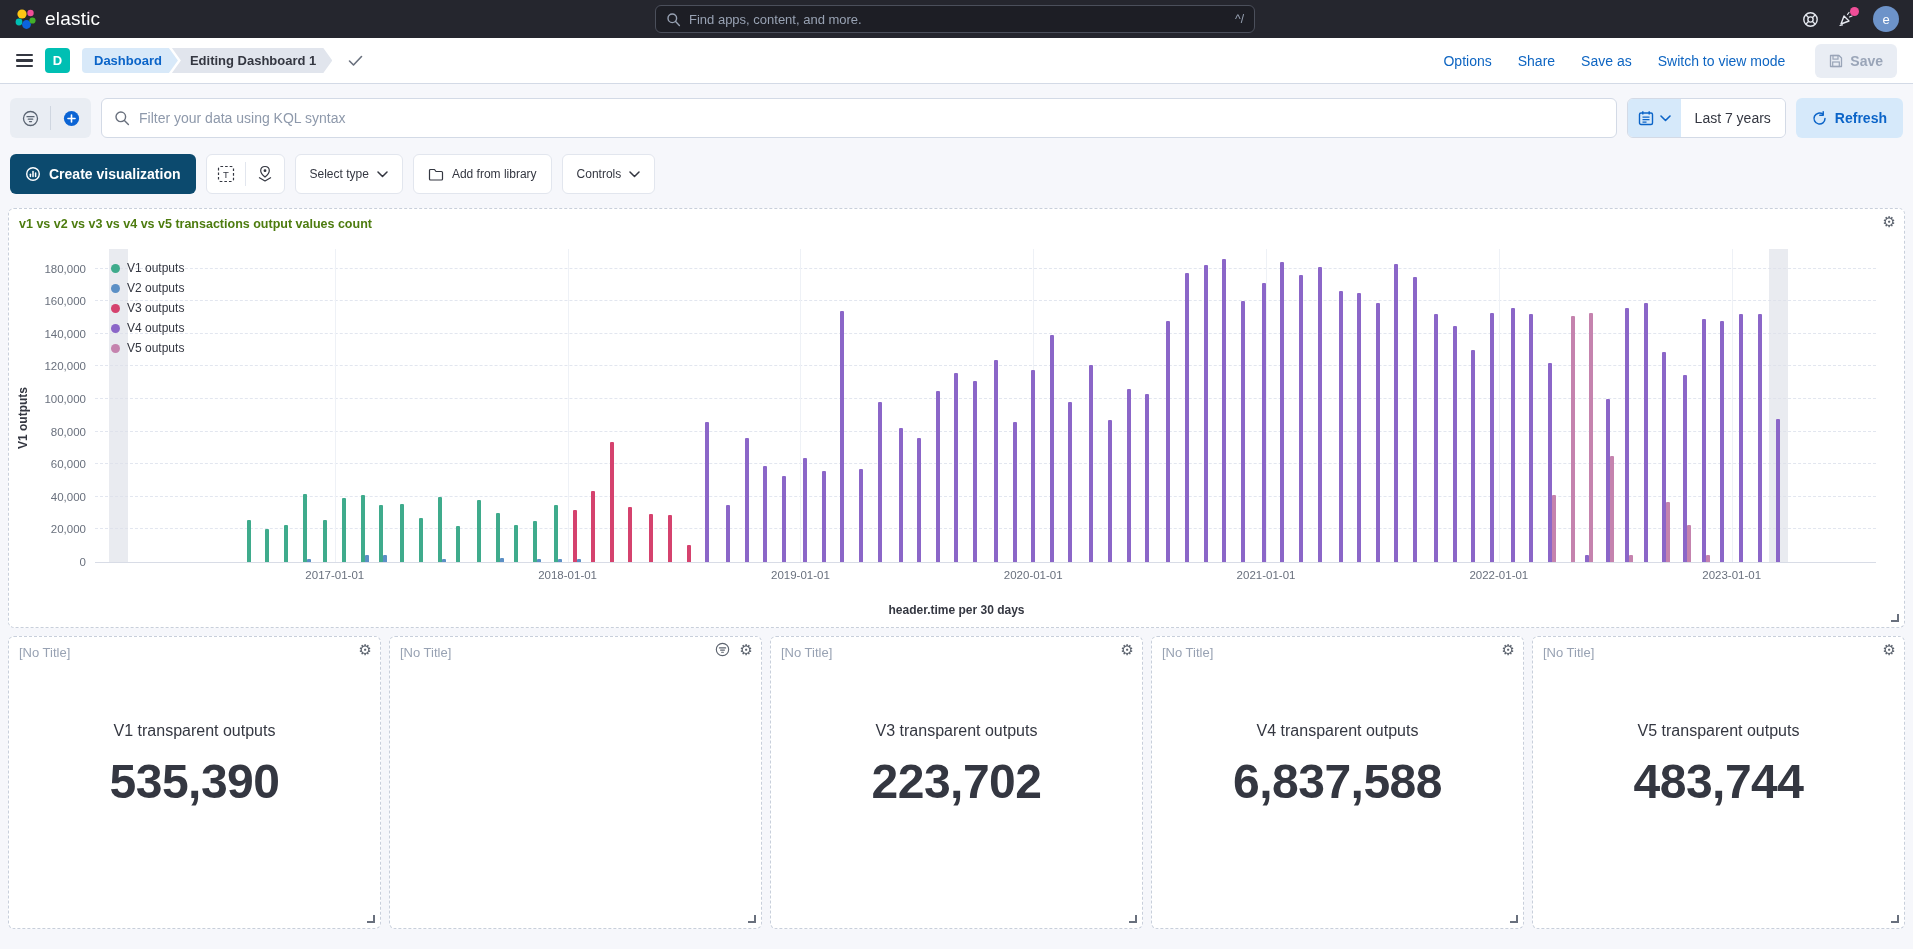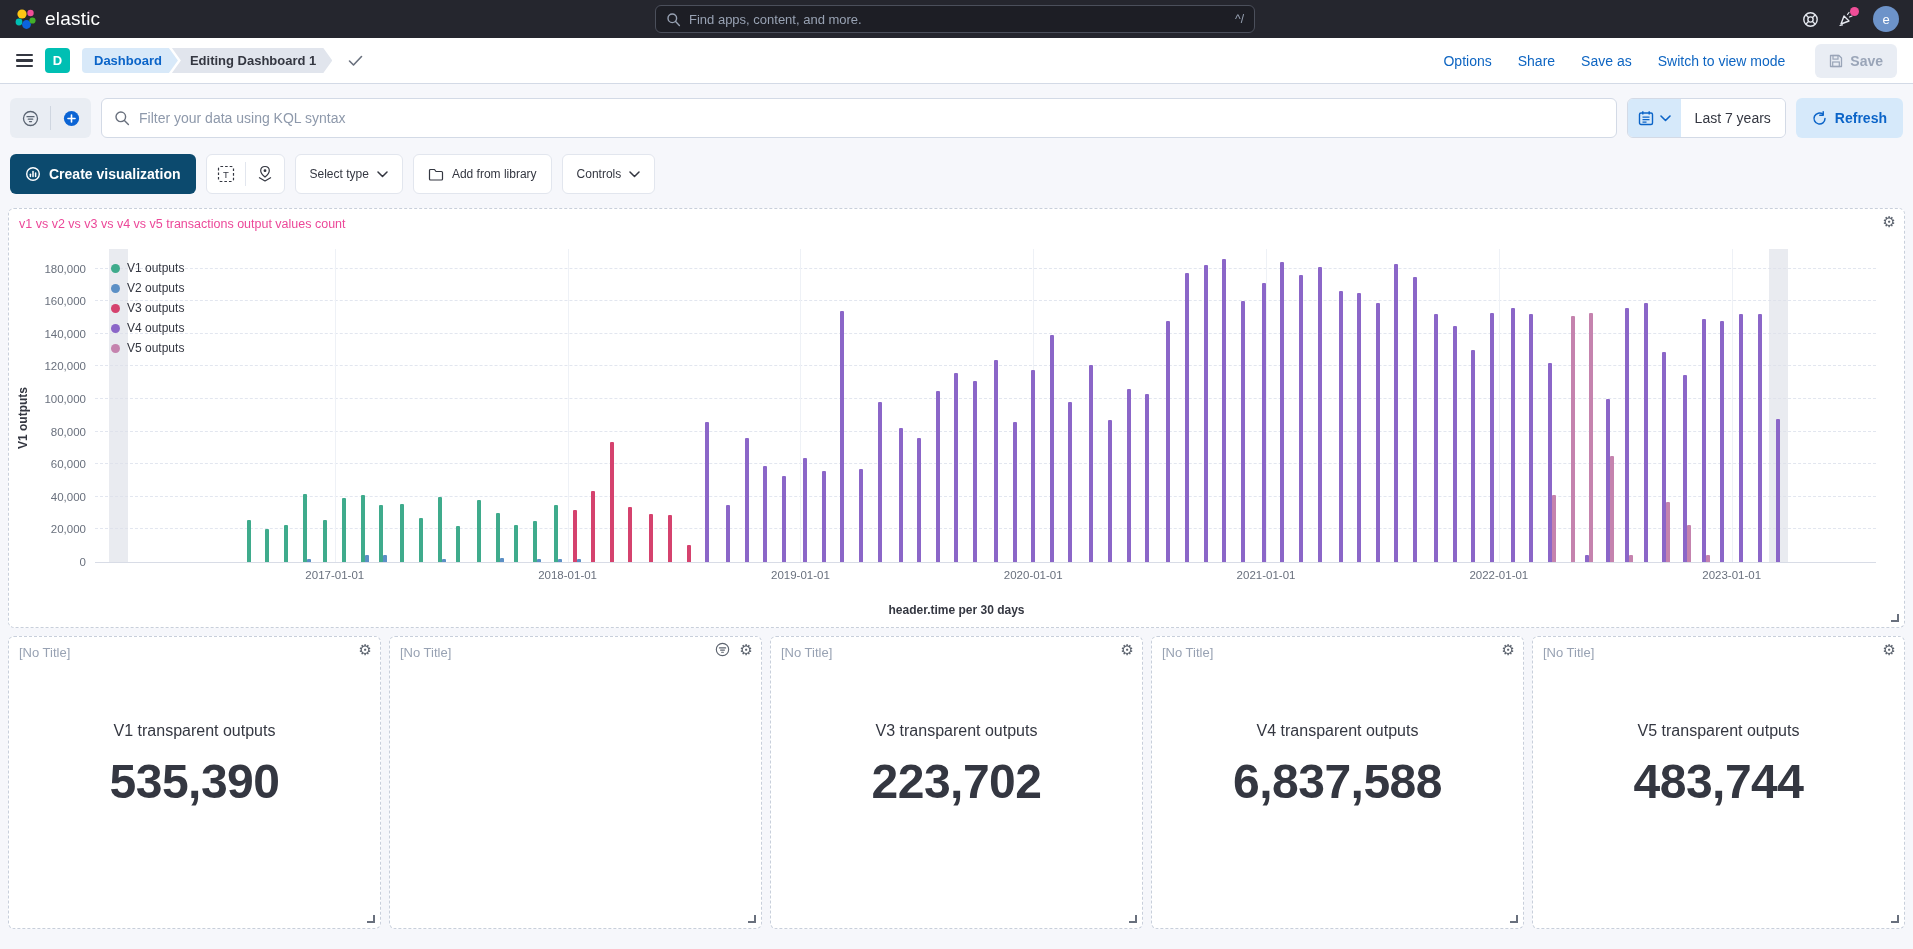--- a/index.html
+++ b/index.html
@@ -61,21 +61,21 @@
   .icon-pair { display:flex; align-items:center; background:#fff; border:1px solid #e2e6ee; border-radius:6px; height:40px; }
   .icon-pair .ibtn { width:38px; height:40px; display:flex; align-items:center; justify-content:center; color:#343741; cursor:pointer; }
   .icon-pair .sep { width:1px; height:24px; background:#e2e6ee; }
   .white-btn { height:40px; display:flex; align-items:center; gap:8px; background:#fff; border:1px solid #e2e6ee;
     border-radius:6px; padding:0 14px; font-size:12px; color:#343741; cursor:pointer; }
 
   
   .canvas { padding:2px 8px 8px 8px; }
   .panel { background:#fff; border:1px dashed #c8cfdb; border-radius:6px; position:relative; }
   .chart-panel { height:420px; margin-bottom:8px; }
-  .panel-title { font-size:12.5px; font-weight:400; color:#ec4899; padding:8px 10px 2px 10px; }
+  .panel-title { font-size:12.5px; font-weight:700; color:#4d7c0f; padding:8px 10px 2px 10px; }
   .panel-gears { position:absolute; top:5px; right:8px; display:flex; gap:10px; color:#5c636e; font-size:15px; }
   .panel-gears span { cursor:pointer; line-height:1; }
   .resize-handle { position:absolute; right:5px; bottom:5px; width:8px; height:8px;
     border-right:2px solid #69707d; border-bottom:2px solid #69707d; cursor:nwse-resize; }
 
   
   .plot { position:absolute; left:86px; right:28px; top:40px; bottom:64px; border-bottom:1px solid #d8dce6; }
   .gridline-y { position:absolute; left:0; right:0; border-top:1px dashed #e2e6ef; }
   .gridline-x { position:absolute; top:0; bottom:0; width:1px; background:#eef1f6; }
   .ytick { position:absolute; right:calc(100% + 9px); transform:translateY(-50%); font-size:11.5px; color:#69707d; white-space:nowrap; }

